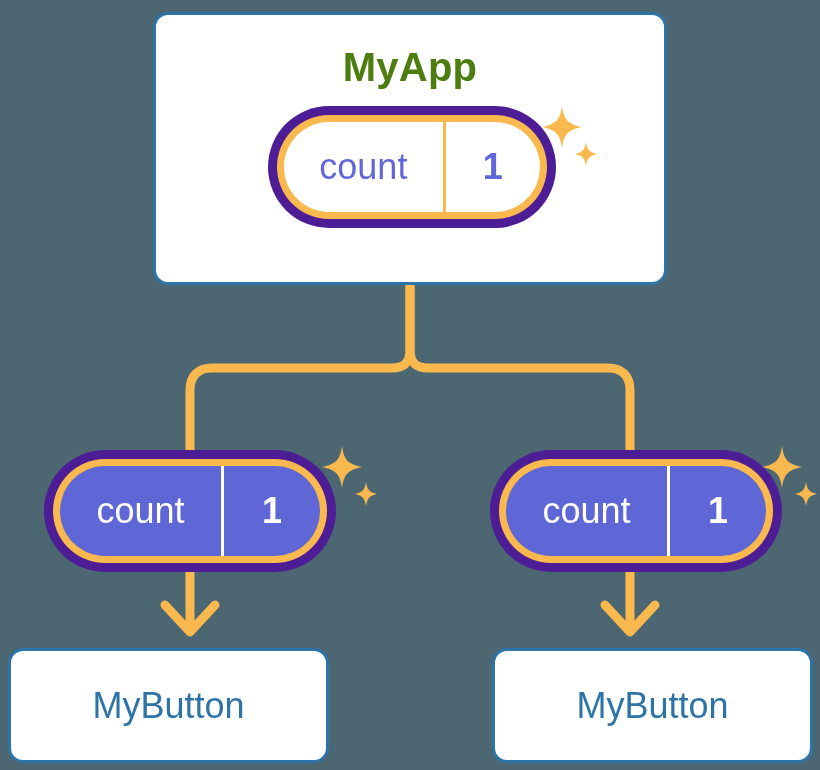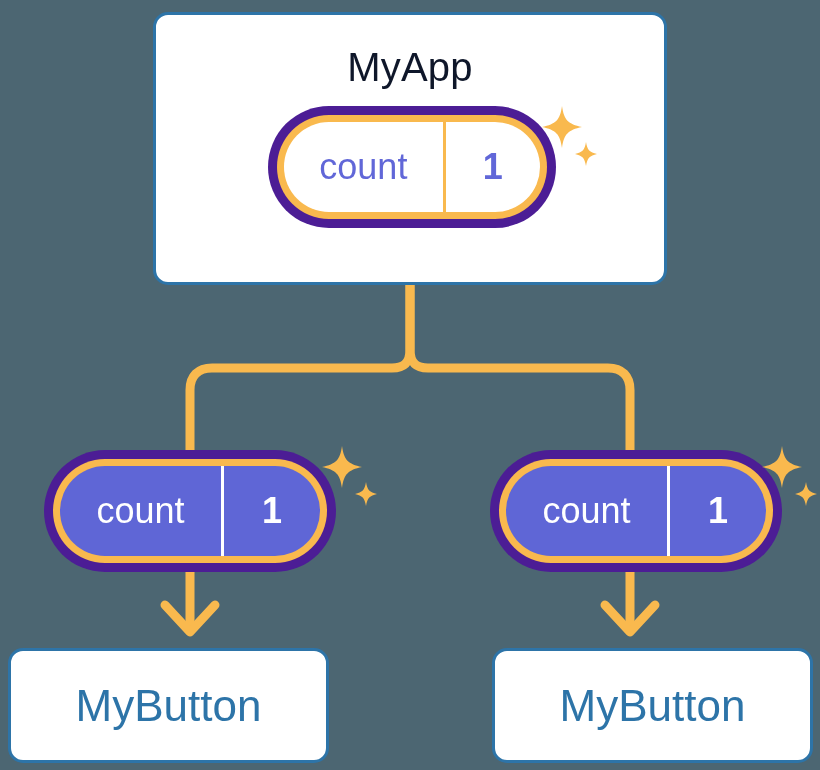--- a/index.html
+++ b/index.html
@@ -39,41 +39,41 @@
     top: 12px;
     width: 514px;
     height: 273px;
   }
   #app-title {
     position: absolute;
     left: 0;
     top: 30px;
     width: 100%;
     text-align: center;
-    color: #0f172a;
+    color: #4d7c0f;
     font-size: 40px;
-    font-weight: 400;
+    font-weight: 700;
     letter-spacing: 0.2px;
   }
 
   
   .leaf-card {
     height: 115px;
   }
   #btn-card-left  { left: 8px;   top: 648px; width: 321px; }
   #btn-card-right { left: 492px; top: 648px; width: 321px; }
   .leaf-label {
     position: absolute;
     left: 0; top: 0;
     width: 100%; height: 100%;
     display: flex;
     align-items: center;
     justify-content: center;
     color: #2d74a8;
-    font-size: 44px;
+    font-size: 36px;
     font-weight: 400;
   }
 
   
   .pill {
     position: absolute;
     display: flex;
     align-items: stretch;
     box-sizing: border-box;
     border-radius: 999px;

